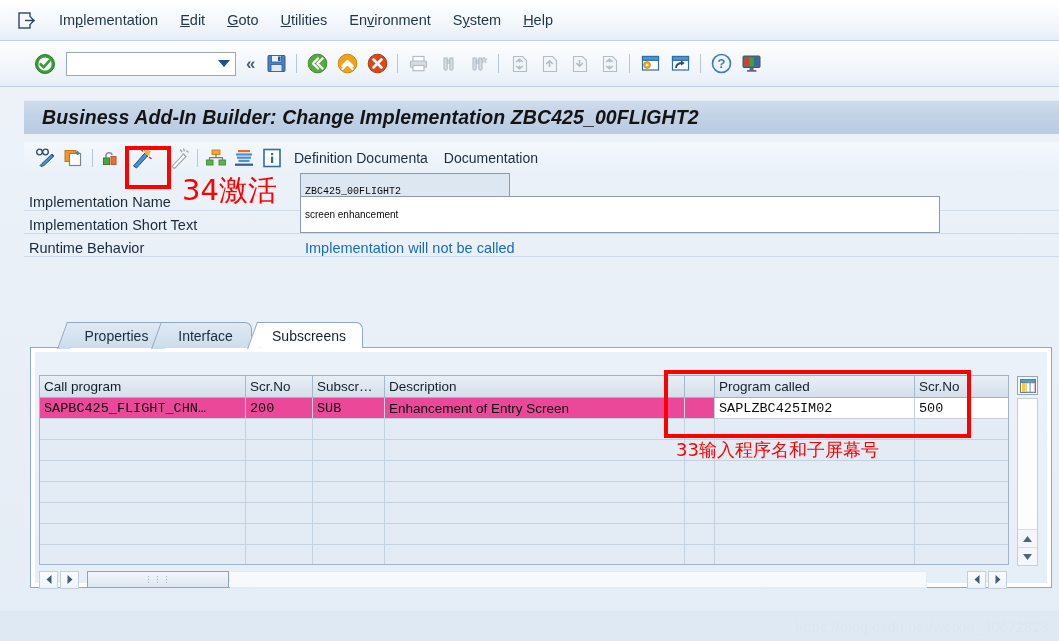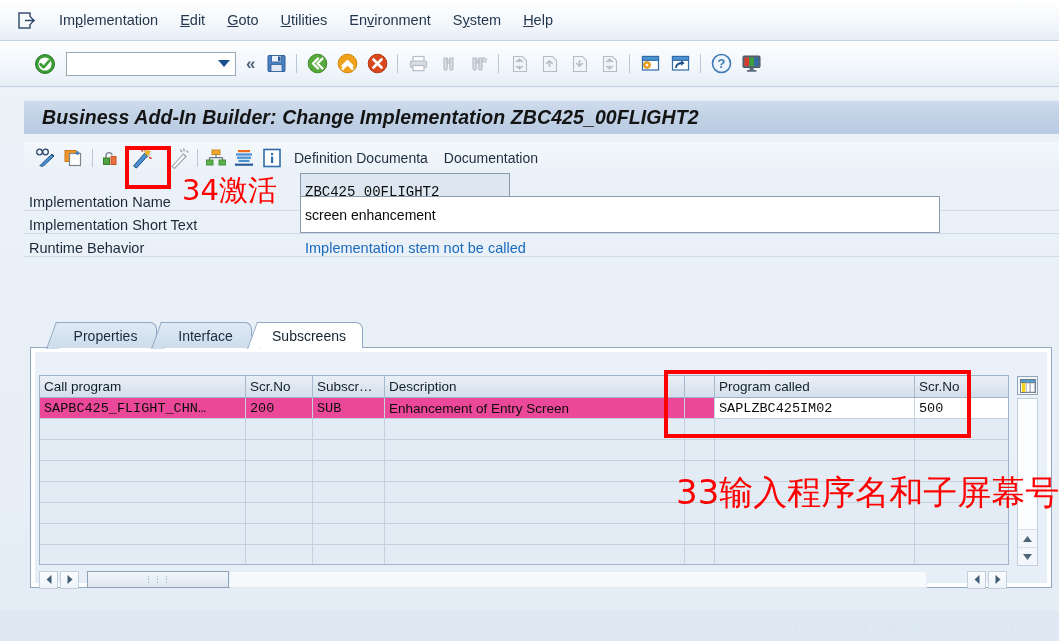--- a/index.html
+++ b/index.html
@@ -86,21 +86,21 @@
 
   
   .form { position: absolute; left: 24px; top: 188px; width: 1035px; }
   .frow {
     height: 23px; display: flex; align-items: flex-end;
     border-bottom: 1px solid #cfdbe8;
   }
   .flabel { font-size: 14.5px; color: #1a2a3a; width: 276px; padding-left: 5px; }
   .finput {
     height: 37px; background: #dde7f1; border: 1px solid #8a9aaa;
-    font-family: "Liberation Mono", monospace; font-size: 14px; color: #0b0b0b;
+    font-family: "Liberation Mono", monospace; font-size: 10px; color: #0b0b0b;
     display: flex; align-items: center; padding-left: 4px;
   }
   .finput.white { background: #ffffff; border-color: #8a9aaa; }
   .fstatus { font-size: 14.5px; color: #1a2a3a; margin-left: 14px; }
   .fblue { font-size: 14.5px; color: #1a6bbd; padding-left: 5px; }
 
   
   .tabstrip { position: absolute; left: 30px; top: 322px; width: 1022px; height: 28px; }
   .tab {
     position: absolute; top: 0; height: 26px;
@@ -474,30 +474,30 @@
     </div>
 
     <div class="frow">
       <div class="flabel">Implementation Short Text</div>
       <div class="finput white" style="width:640px;font-family:'Liberation Sans',sans-serif;">screen enhancement</div>
     </div>
 
 
     <div class="frow">
       <div class="flabel">Runtime Behavior</div>
-      <div class="fblue">Implementation stem not be called</div>
+      <div class="fblue">Implementation will not be called</div>
     </div>
   </div>
 
   <div class="tabbody">
     <div class="tabbody-inner"></div>
   </div>
 
   <div class="tabstrip">
-    <div class="tab" style="left:29px; width:98px;">
+    <div class="tab" style="left:40px; width:98px;">
       <span class="tab-label">Properties</span>
     </div>
     <div class="tab" style="left:134px; width:88px;">
       <span class="tab-label">Interface</span>
     </div>
     <div class="tab active" style="left:230px; width:103px;">
       <span class="tab-label">Subscreens</span>
     </div>
   </div>
 
@@ -641,17 +641,17 @@
         </svg>
     </div>
   </div>
 
   <div class="bottombar"></div>
 
   <div class="annot-box" style="left:125px; top:146px; width:46px; height:43px;"></div>
   <div class="annot-text big" style="left:182px; top:171px;">34激活</div>
 
   <div class="annot-box" style="left:664px; top:370px; width:307px; height:68px;"></div>
-  <div class="annot-text" style="left:676px; top:470px; font-size:34px;">33输入程序名和子屏幕号</div>
+  <div class="annot-text" style="left:676px; top:438px; font-size:18px;">33输入程序名和子屏幕号</div>
 
   <div class="watermark">https://blog.csdn.net/weixin_40672823</div>
 
 </div>
 
 </body></html>

